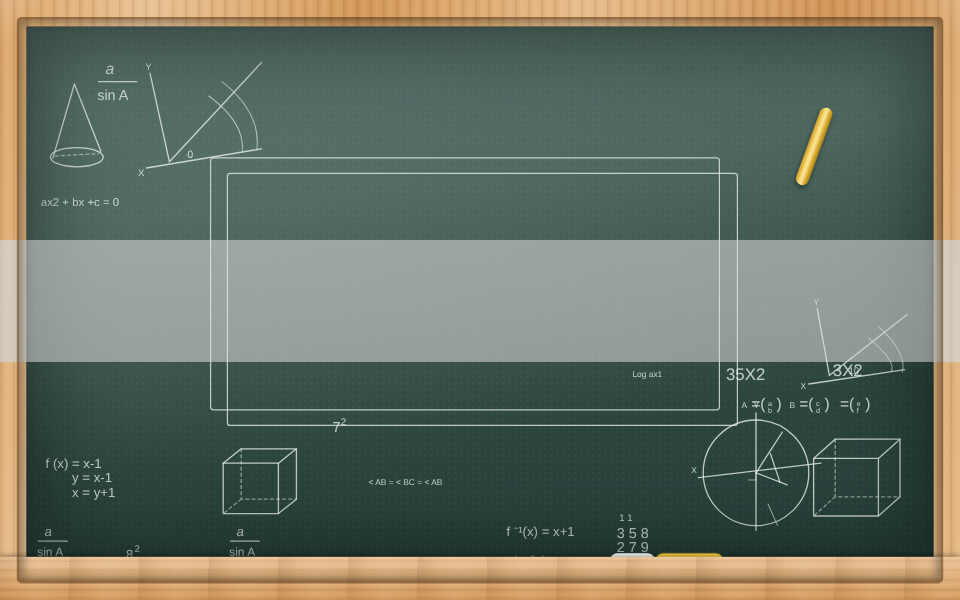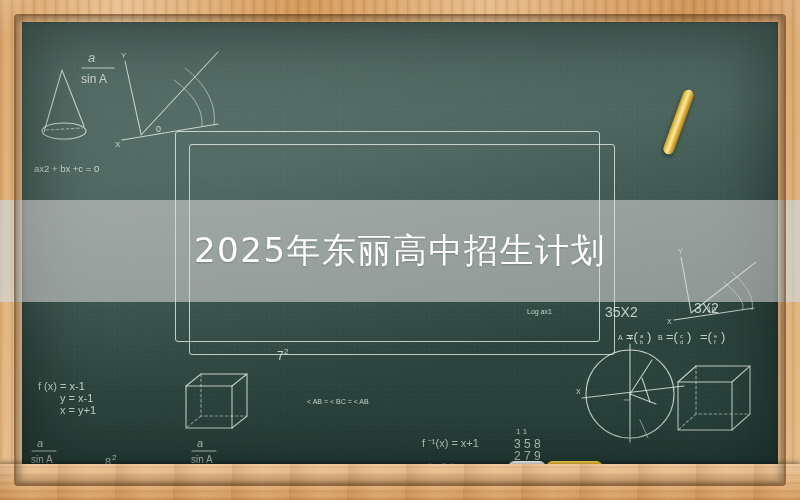--- a/index.html
+++ b/index.html
@@ -254,21 +254,20 @@
 
     <div class="deco-rect outer"></div>
     <div class="deco-rect inner"></div>
 
     <div class="board-vignette"></div>
   </div>
 
   <div class="chalk-gold-tilt"></div>
 
   <div class="band"></div>
-  <div class="band-title">2025年东丽高中招生计划</div>
 
   <div class="chalk-stick chalk-white"></div>
   <div class="chalk-stick chalk-yellow"></div>
 
   <div class="ledge-lip"></div>
   <div class="ledge"></div>
 
   <div class="frame-inner-shadow"></div>
 </div>
 

